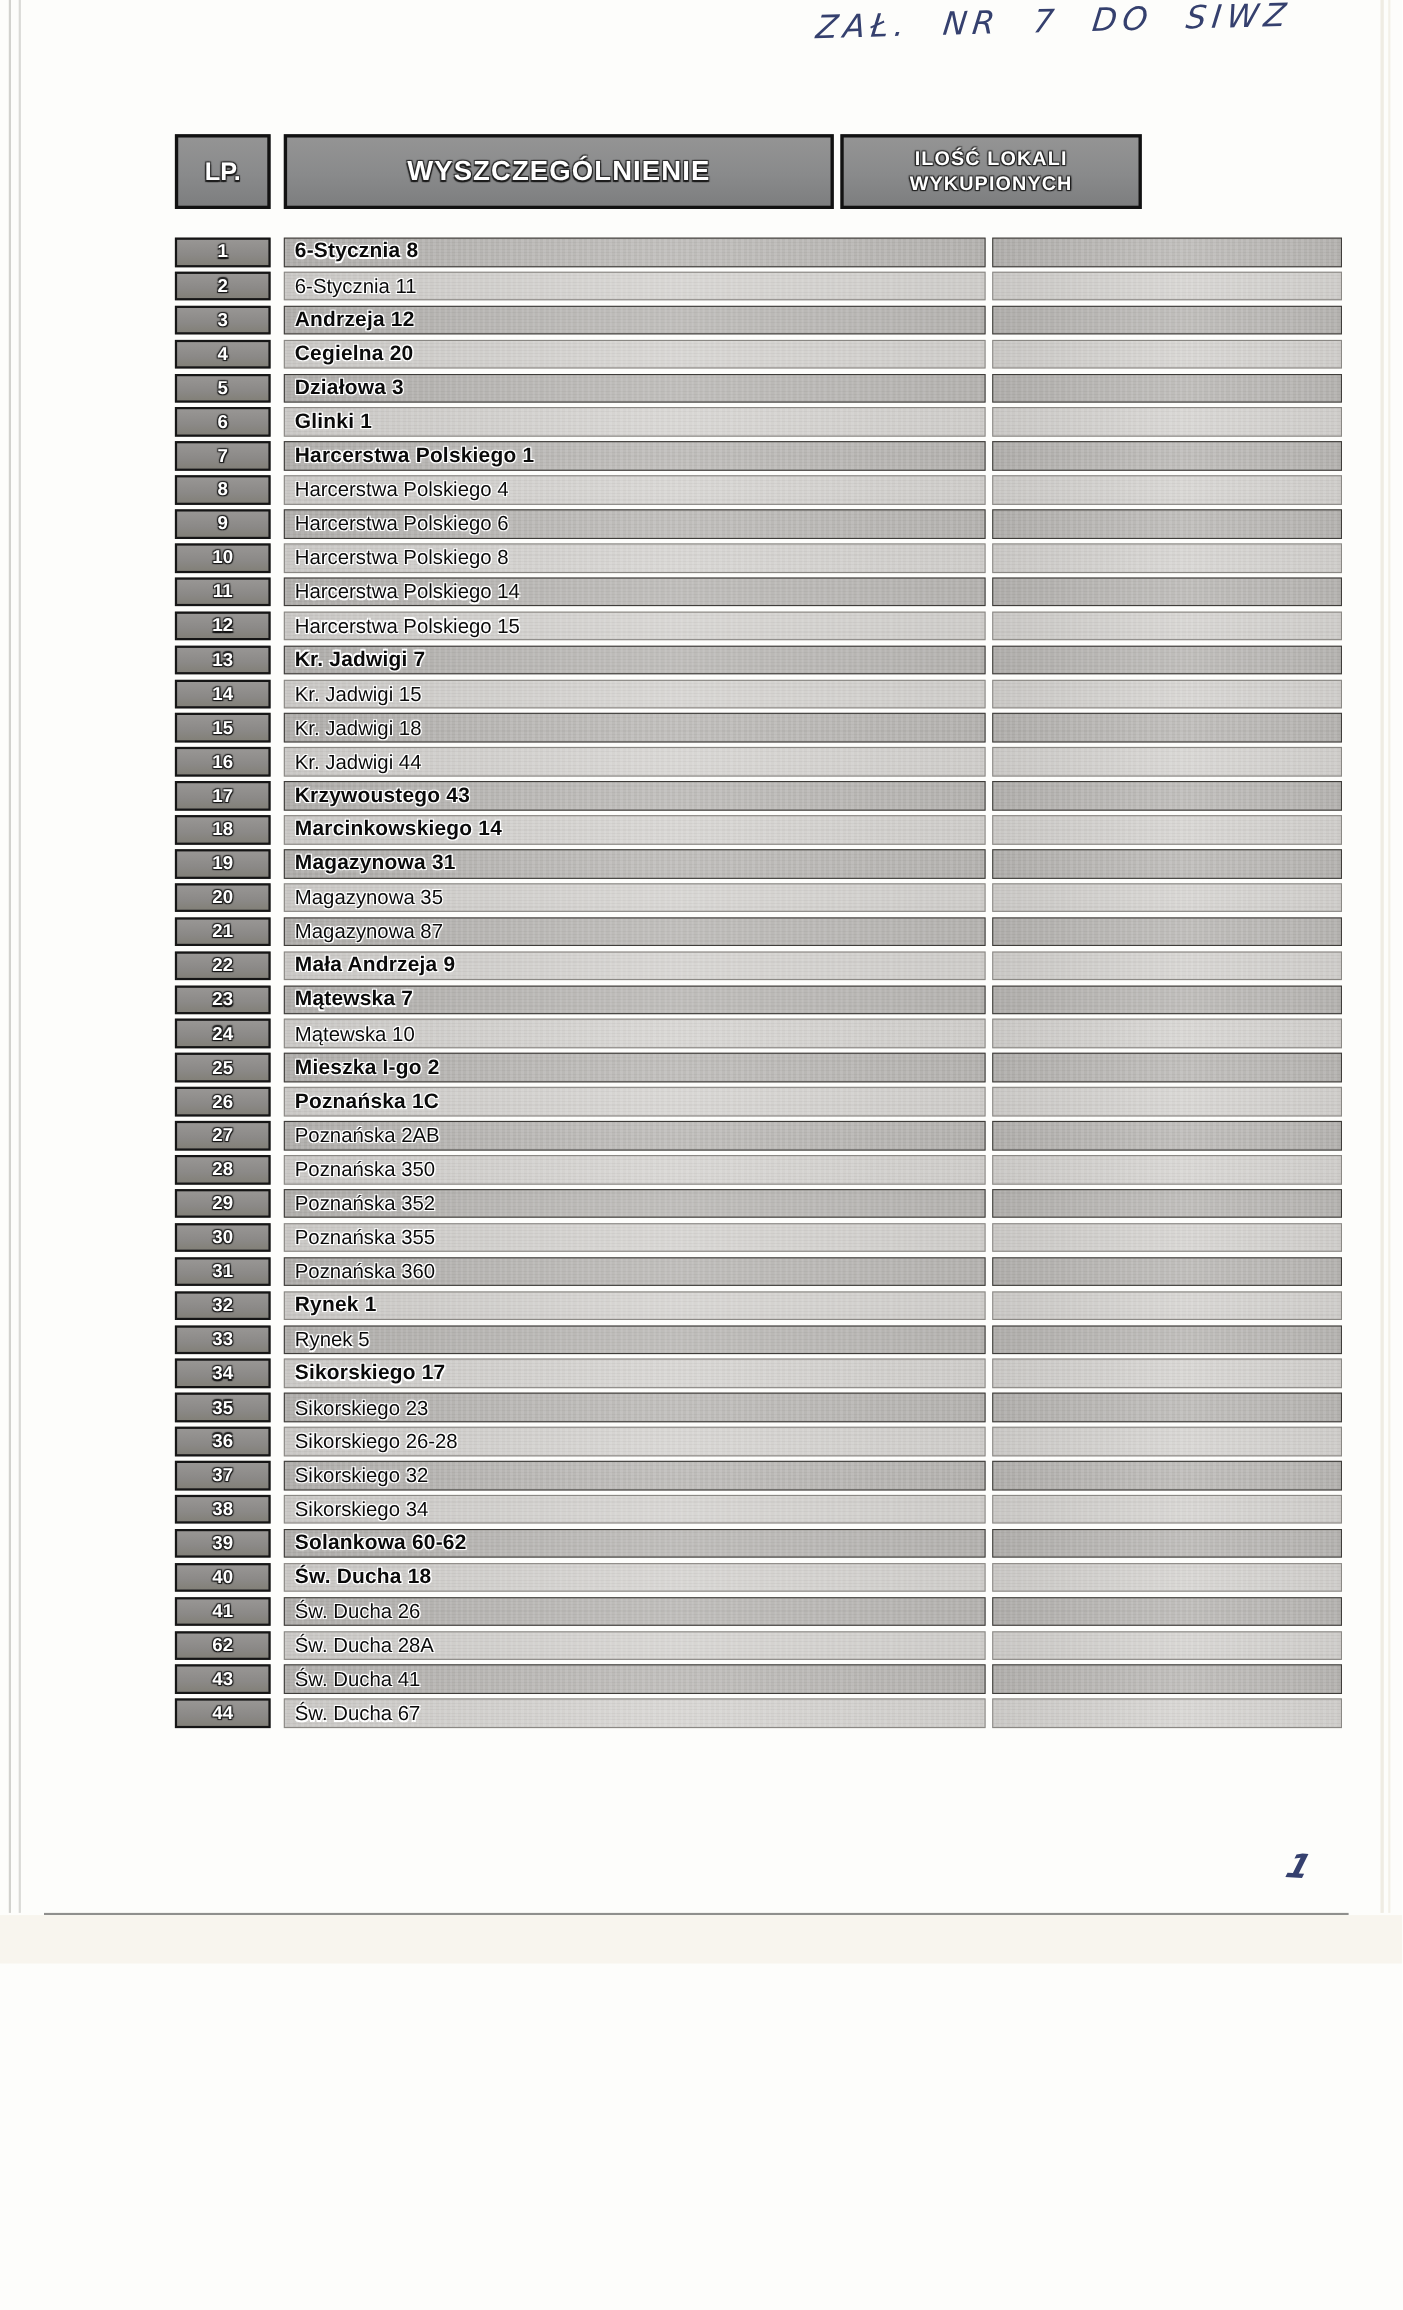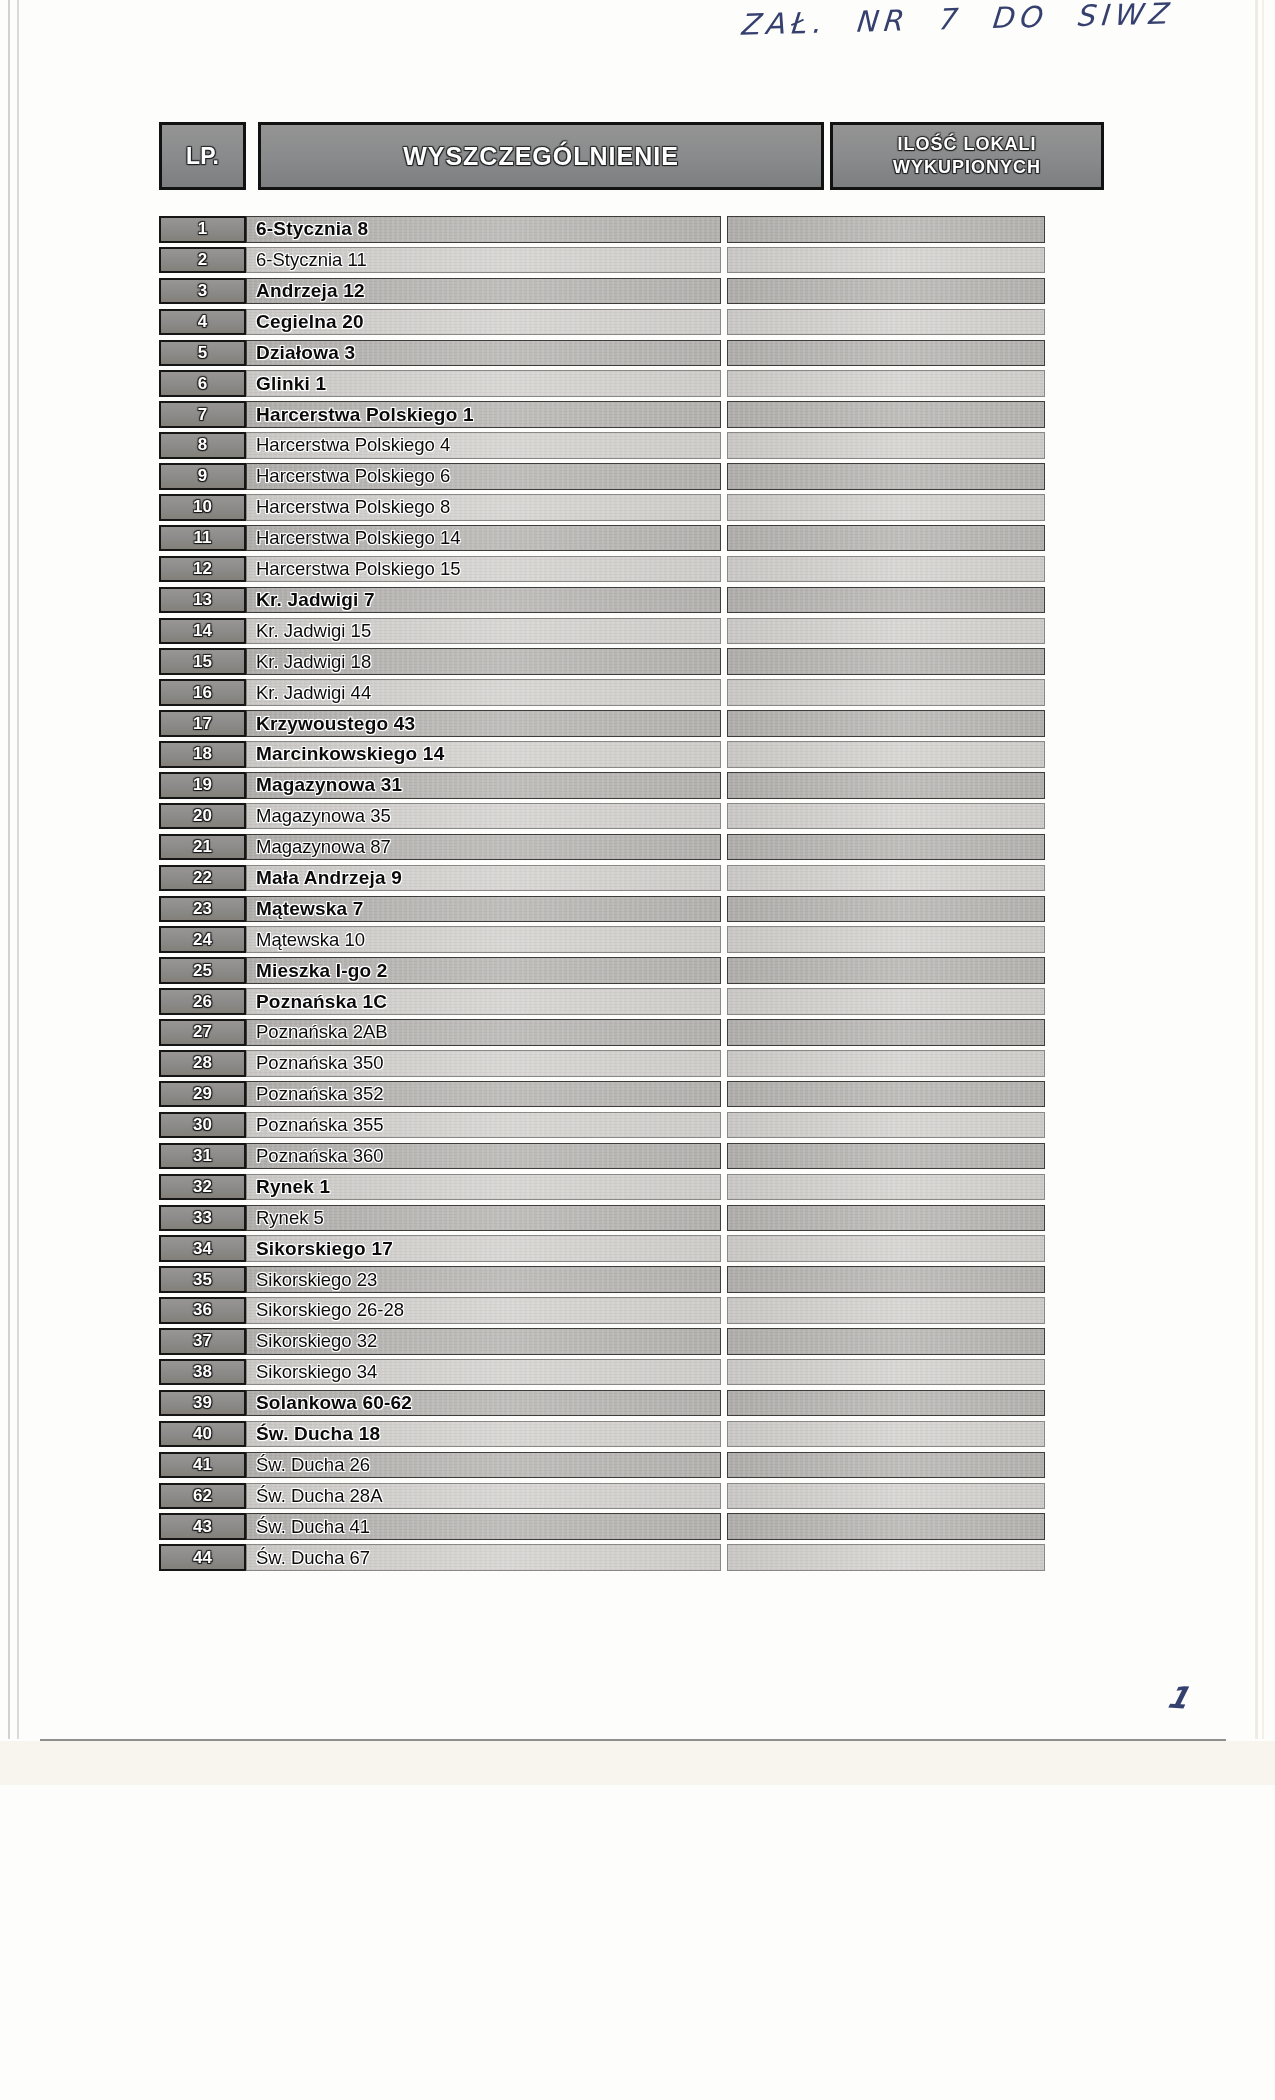--- a/index.html
+++ b/index.html
@@ -35,21 +35,21 @@
   .thead { position:absolute; left:159px; top:122px; display:flex; }
   .th {
     box-sizing:border-box; height:68px; border:3px solid #121212;
     background:linear-gradient(180deg,#949494 0%,#898a8b 55%,#7d7e7f 100%);
     background-color:#8a8a8a;
     color:#ffffff; font-weight:bold; text-align:center;
     display:flex; align-items:center; justify-content:center;
     text-shadow:1px 1px 1px #1d1d1d,-1px -1px 1px #2a2a2a,1px -1px 1px #2a2a2a,-1px 1px 1px #1d1d1d;
   }
   .th.lp   { width:87px;  font-size:23px; }
-  .th.name { width:566px; margin-left:12px; font-size:25px; letter-spacing:1px; }
+  .th.name { width:500px; margin-left:12px; font-size:25px; letter-spacing:1px; }
   .th.qty  { width:274px; margin-left:6px;  font-size:18px; line-height:1.3; padding:0 46px; letter-spacing:1px; }
 
   
   .tbody { position:absolute; left:159px; top:216px; }
   .trow { display:flex; height:26.5px; margin-bottom:4.4px; }
   .lp-cell {
     box-sizing:border-box; width:87px; border:2.5px solid #161616;
     background:linear-gradient(180deg,#989694 0%,#8b8987 60%,#828078 100%);
     background-color:#8d8b89;
     color:#ffffff; font-weight:bold; font-size:17px;
@@ -57,21 +57,21 @@
     text-shadow:1px 1px 1px #141414,-1px -1px 1px #222,1px -1px 1px #222,-1px 1px 1px #141414;
   }
   .name-cell, .qty-cell {
     box-sizing:border-box;
     background-image:
       linear-gradient(90deg, rgba(0,0,0,0.05), rgba(255,255,255,0.10) 55%, rgba(0,0,0,0.03)),
       repeating-linear-gradient(90deg, rgba(255,255,255,0.10) 0 2px, rgba(0,0,0,0) 2px 5px),
       repeating-linear-gradient(0deg, rgba(0,0,0,0.04) 0 1px, rgba(0,0,0,0) 1px 3px);
   }
   .name-cell {
-    width:475px; margin-left:0; padding-left:9px;
+    width:638px; margin-left:12px; padding-left:9px;
     display:flex; align-items:center;
     font-size:18.5px; color:#0a0a0a;
     text-shadow:-1px -1px 0 #fff,1px -1px 0 #fff,-1px 1px 0 #fff,1px 1px 0 #fff,0 0 3px #fff;
     white-space:nowrap; overflow:hidden;
   }
   .qty-cell { width:318px; margin-left:6px; }
   .trow.odd  .name-cell, .trow.odd  .qty-cell { background-color:#b8b6b3; border:1.5px solid #3f3d3a; }
   .trow.even .name-cell, .trow.even .qty-cell { background-color:#d4d2cf; border:1px solid #8a8884; }
   .trow .name-cell.bold { font-weight:bold; font-size:19px; letter-spacing:0.2px; }
 </style>

